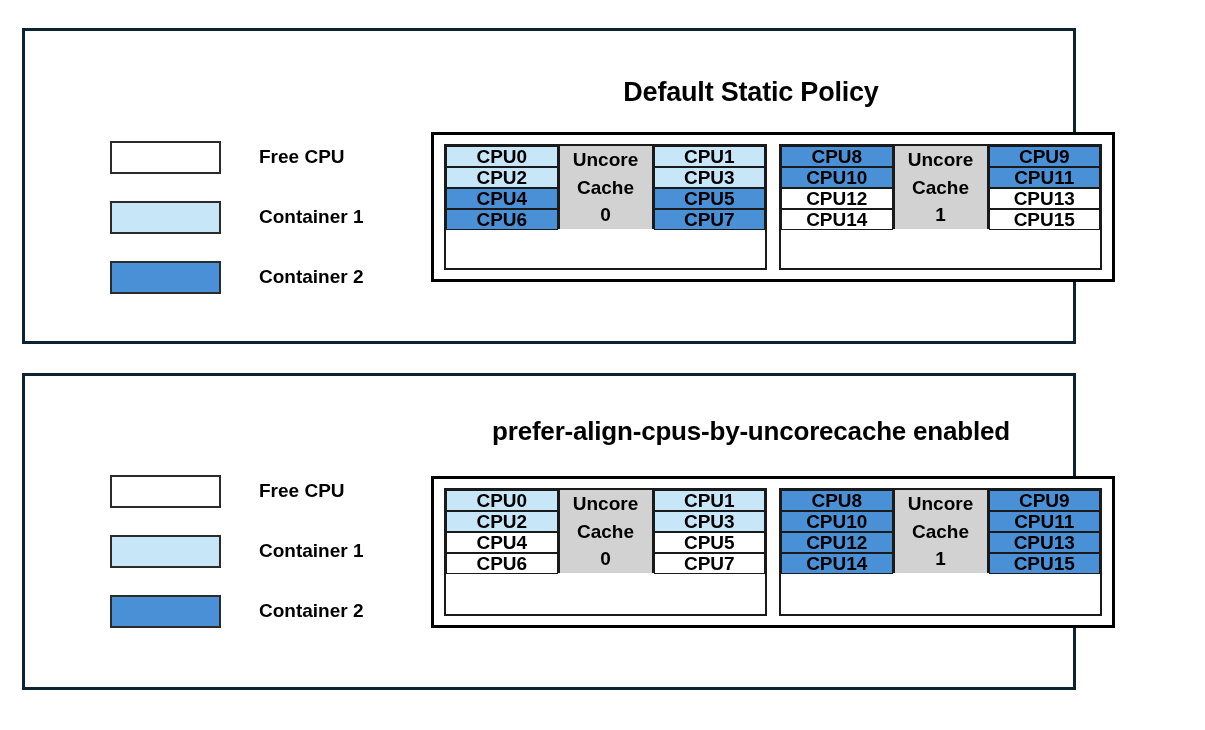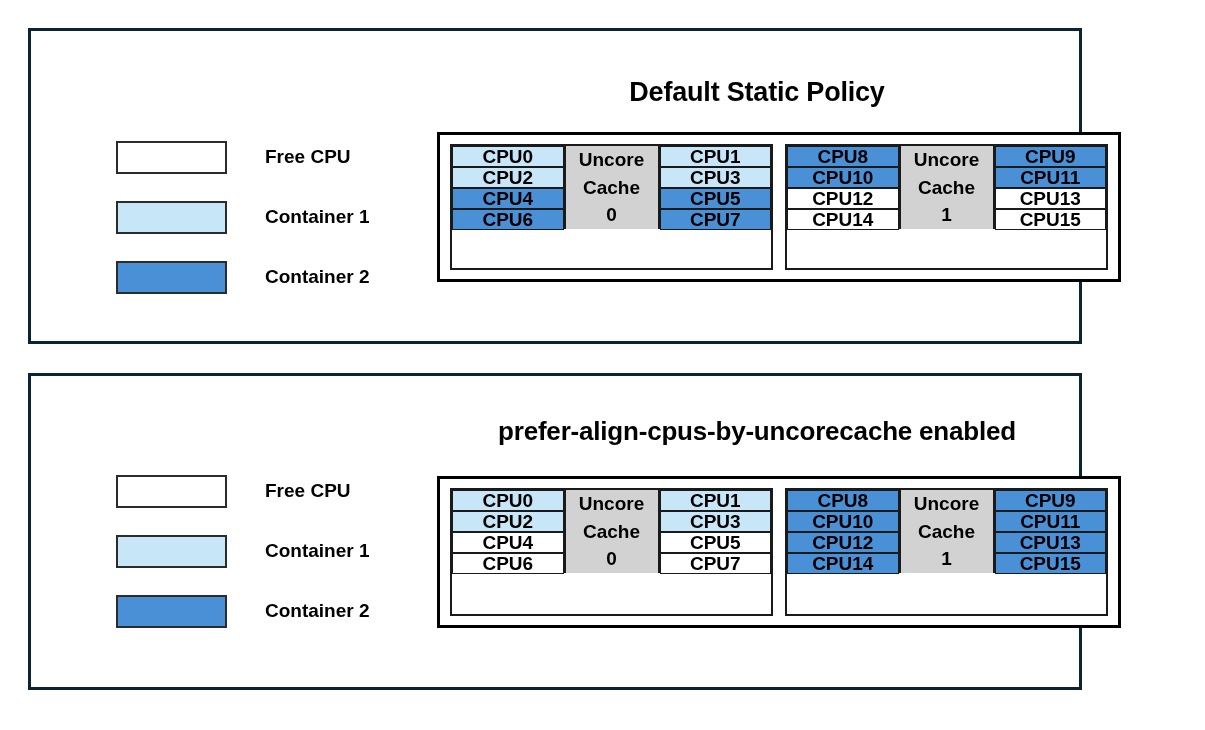--- a/index.html
+++ b/index.html
@@ -15,21 +15,20 @@
     overflow: hidden;
   }
 
   .panel {
     position: absolute;
     left: 22px;
     width: 1054px;
     border: 3px solid #0b2433;
     box-sizing: border-box;
     background: #ffffff;
-    margin-left: 6px;
   }
   #panel-top    { top: 28px;  height: 316px; }
   #panel-bottom { top: 373px; height: 317px; }
 
   .panel-title {
     position: absolute;
     left: 0;
     right: 0;
     text-align: center;
     font-weight: bold;

